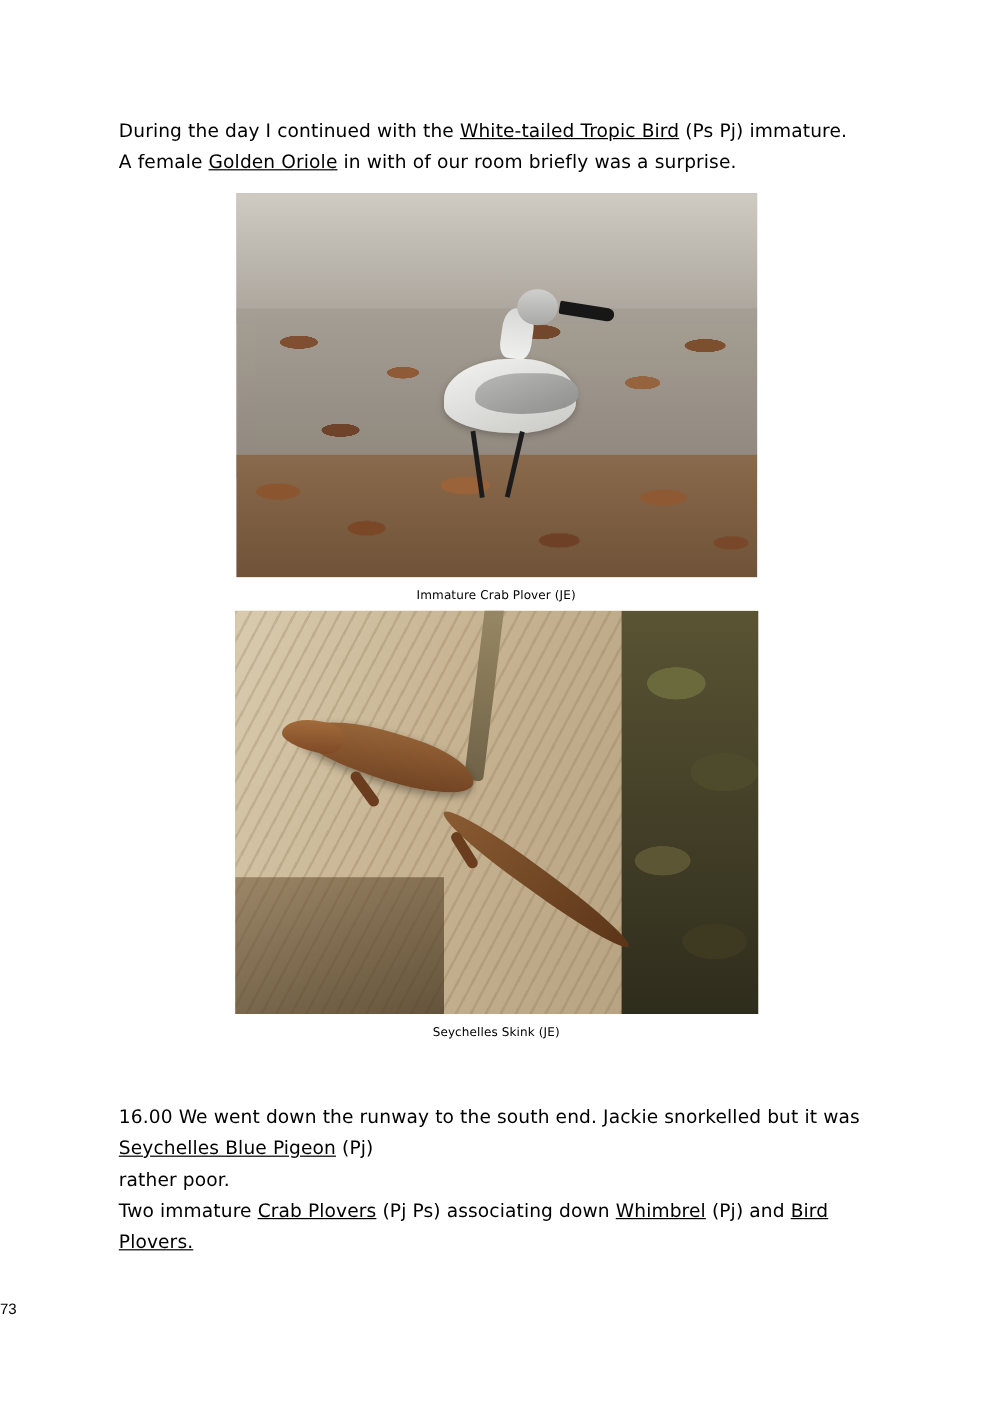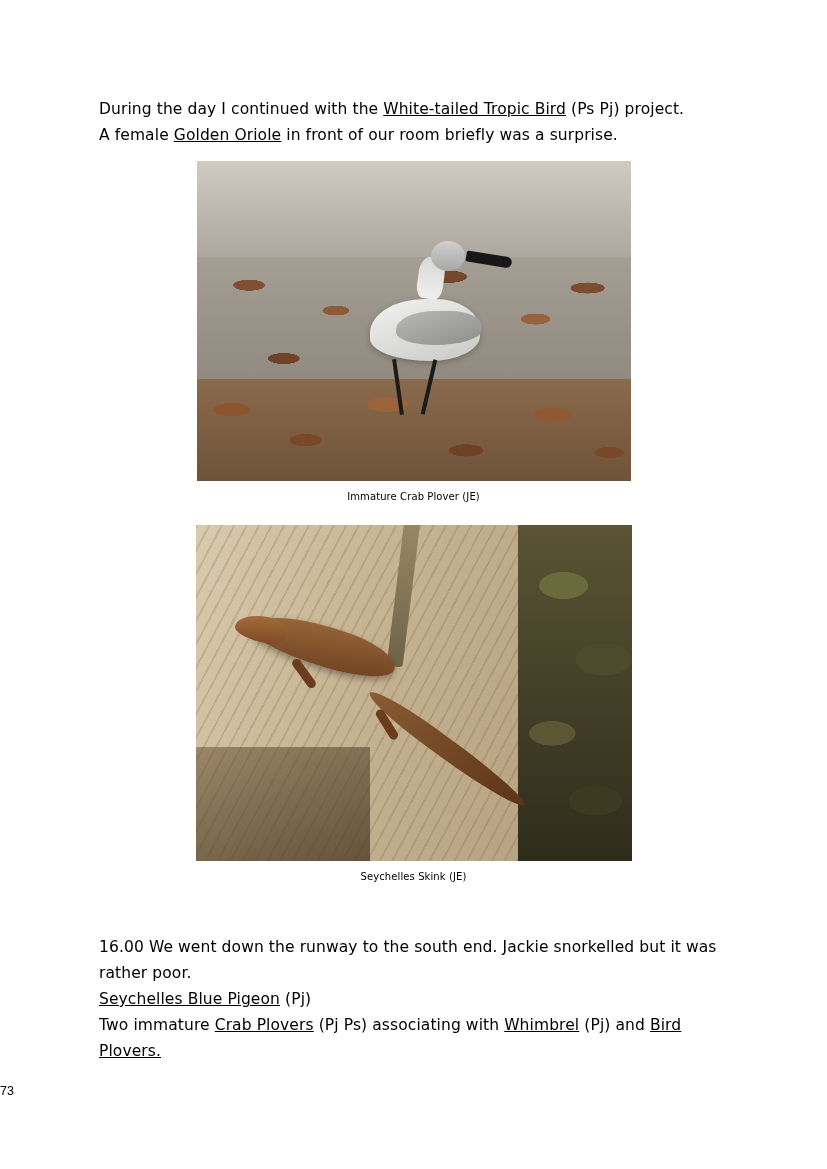--- a/index.html
+++ b/index.html
@@ -233,60 +233,60 @@
   }
 </style>
 </head>
 <body>
 
 <div class="page">
 
   <div class="content">
 
     <div class="block-top">
-      <p class="para"><span>During the day I continued with the </span><span class="u">White-tailed Tropic Bird</span><span> (Ps Pj) project.</span></p>
-      <p class="para"><span>A female </span><span class="u">Golden Oriole</span><span> in front of our room briefly was a surprise.</span></p>
+      <p class="para"><span>During the day I continued with the </span><span class="u">White-tailed Tropic Bird</span><span> (Ps Pj) immature.</span></p>
+      <p class="para"><span>A female </span><span class="u">Golden Oriole</span><span> in with of our room briefly was a surprise.</span></p>
     </div>
 
     <figure class="figure fig1">
       <span class="frame">
         <span class="f1-water"></span>
         <span class="f1-shore"></span>
         <span class="f1-ground"></span>
         <span class="f1-bird-body"></span>
         <span class="f1-bird-wing"></span>
         <span class="f1-bird-neck"></span>
         <span class="f1-bird-head"></span>
         <span class="f1-bird-bill"></span>
         <span class="f1-bird-leg1"></span>
         <span class="f1-bird-leg2"></span>
       </span>
       <figcaption class="caption">Immature Crab Plover (JE)</figcaption>
     </figure>
 
-    <figure class="figure fig2" style="margin-top:16px;">
+    <figure class="figure fig2" style="">
       <span class="frame">
         <span class="f2-log"></span>
         <span class="f2-log-dark"></span>
         <span class="f2-bg"></span>
         <span class="f2-branch"></span>
         <span class="f2-skink-tail"></span>
         <span class="f2-skink-body"></span>
         <span class="f2-skink-head"></span>
         <span class="f2-skink-leg1"></span>
         <span class="f2-skink-leg2"></span>
       </span>
       <figcaption class="caption">Seychelles Skink (JE)</figcaption>
     </figure>
 
     <div class="para-bottom">
       <p class="para">16.00 We went down the runway to the south end. Jackie snorkelled but it was</p>
+      <p class="para"><span class="u">Seychelles Blue Pigeon</span><span> (Pj)</span></p>
       <p class="para">rather poor.</p>
-      <p class="para"><span class="u">Seychelles Blue Pigeon</span><span> (Pj)</span></p>
-      <p class="para justified"><span>Two immature </span><span class="u">Crab Plovers</span><span> (Pj Ps) associating with </span><span class="u">Whimbrel</span><span> (Pj) and </span><span class="u">Bird</span></p>
+      <p class="para justified"><span>Two immature </span><span class="u">Crab Plovers</span><span> (Pj Ps) associating down </span><span class="u">Whimbrel</span><span> (Pj) and </span><span class="u">Bird</span></p>
       <p class="para"><span class="u">Plovers.</span></p>
     </div>
 
   </div>
 
   <div class="page-number">73</div>
 
 </div>
 
 </body></html>

